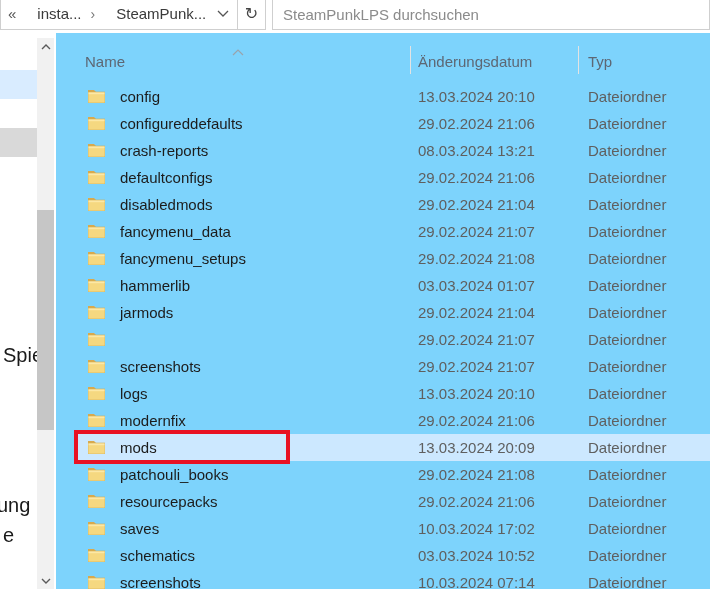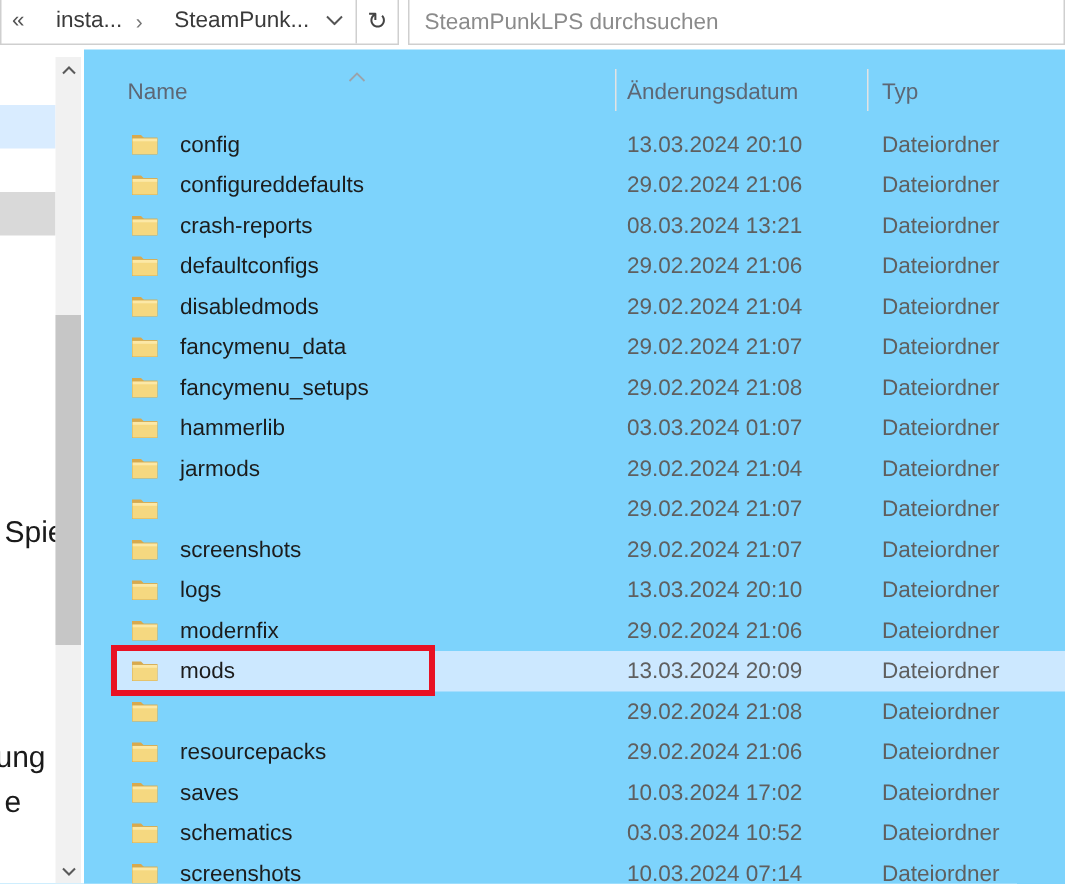--- a/index.html
+++ b/index.html
@@ -331,20 +331,21 @@
   </div>
       <div class="frow">
     <span class="ficon">
       <svg width="17" height="14" viewBox="0 0 17 14">
         <path d="M0 1 L6 1 L8 3 L0 3 Z" fill="#d9a94d"></path>
         <rect x="0" y="3" width="17" height="11" fill="#f5d880"></rect>
         <rect x="0" y="3" width="17" height="2.2" fill="#fce8a6"></rect>
         <rect x="0" y="3" width="17" height="11" fill="none" stroke="#d2ab52" stroke-width="0.6"></rect>
       </svg>
     </span>
+    <span class="fname">patchouli_books</span>
     <span class="fdate">29.02.2024 21:08</span>
     <span class="ftype">Dateiordner</span>
 
   </div>
       <div class="frow">
     <span class="ficon">
       <svg width="17" height="14" viewBox="0 0 17 14">
         <path d="M0 1 L6 1 L8 3 L0 3 Z" fill="#d9a94d"></path>
         <rect x="0" y="3" width="17" height="11" fill="#f5d880"></rect>
         <rect x="0" y="3" width="17" height="2.2" fill="#fce8a6"></rect>

